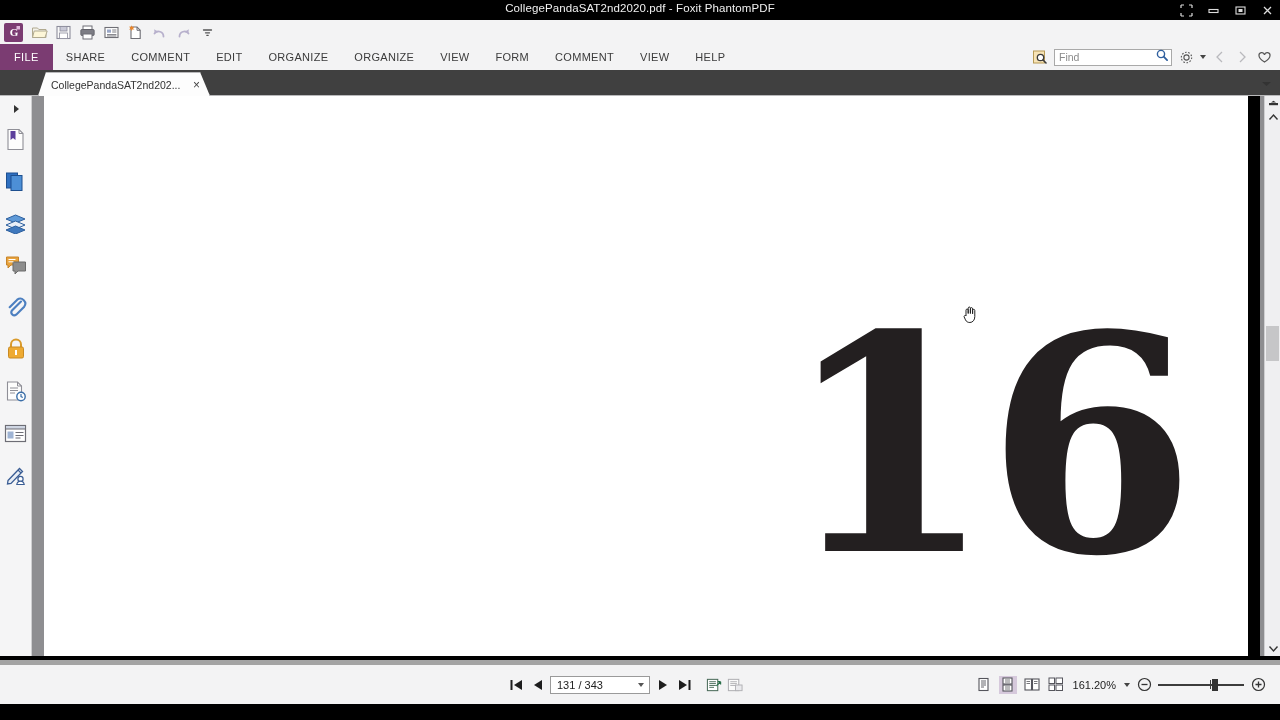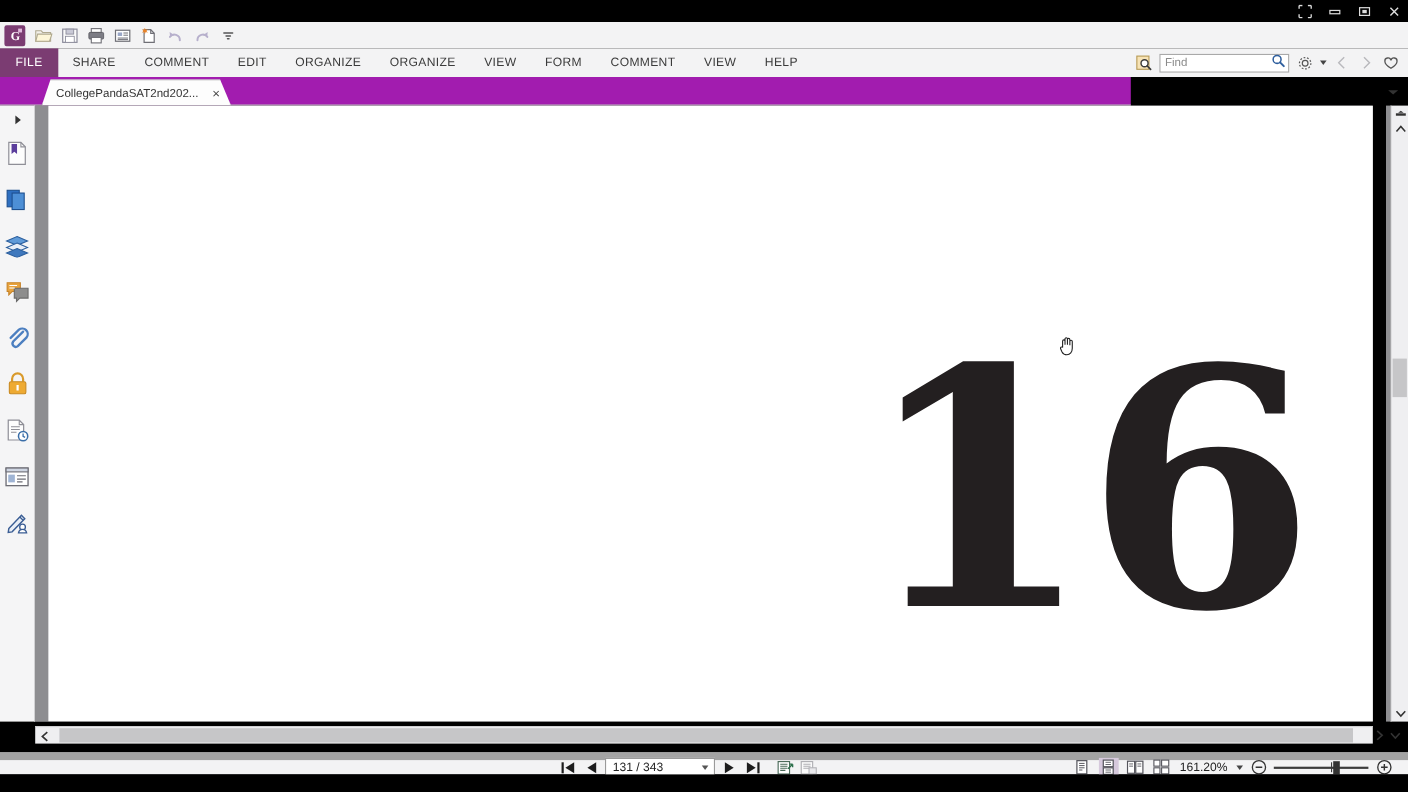--- a/index.html
+++ b/index.html
@@ -60,22 +60,22 @@
   .search-wrap input {
     border:none; outline:none; font-size:10.5px; width:96px; color:#333;
     font-family:"Liberation Sans", sans-serif; background:transparent;
   }
   .search-wrap input::placeholder { color:#8a8a8a; }
   .icon-btn { width:16px; height:16px; display:flex; align-items:center; justify-content:center; cursor:default;}
   .caret-sm { width:0;height:0;border-left:3px solid transparent;border-right:3px solid transparent;border-top:4px solid #444; }
 
   
   .tabstrip {
-    position:absolute; left:0; top:70px; width:1028px; height:26px;
-    background:#a21caf; border-bottom:1px solid #b9b9bb;
+    position:absolute; left:0; top:70px; width:1280px; height:26px;
+    background:#404040; border-bottom:1px solid #b9b9bb;
   }
   .doctab {
     position:absolute; left:38px; top:2px; height:24px; width:172px;
     background:#fdfdfd; border:1px solid #b9b9bb; border-bottom:none;
     display:flex; align-items:center; padding:0 6px 0 12px;
     font-size:10.5px; color:#333; cursor:default;
     clip-path: polygon(8px 0, calc(100% - 10px) 0, 100% 100%, 0 100%);
   }
   .doctab .label { flex:1; white-space:nowrap; overflow:hidden; }
   .doctab .x { font-size:12px; color:#444; padding:0 3px; cursor:default;}
@@ -136,22 +136,22 @@
     position:absolute; left:32px; bottom:44px; width:1216px; height:16px;
     background:#efeff1; border-top:1px solid #cfcfd1;
   }
   .hthumb { position:absolute; left:22px; top:1px; width:1176px; height:13px; background:#c6c6c8; }
   .hs-arrow { position:absolute; top:2px; width:12px; height:12px; display:flex;align-items:center;justify-content:center;}
 
   .corner-btns { position:absolute; right:2px; bottom:44px; width:30px; height:16px; display:flex; align-items:center; gap:2px;}
 
   
   .statusbar {
-    position:absolute; left:0; bottom:16px; width:1280px; height:20px;
-    background:#f3f3f4; border-top:7px solid #a3a3a3;
+    position:absolute; left:0; bottom:16px; width:1280px; height:44px;
+    background:#f3f3f4; border-top:5px solid #a3a3a3;
     display:flex; align-items:center;
   }
   .status-center { position:absolute; left:508px; display:flex; align-items:center; gap:5px;}
   .nav-btn { width:16px; height:16px; display:flex;align-items:center;justify-content:center; cursor:default;}
   .pagebox {
     display:flex; align-items:center; width:100px; height:18px;
     border:1px solid #9a9a9a; background:#fff; padding:0 2px 0 6px;
   }
   .pagebox span { font-size:11px; color:#222; flex:1; }
   .pagebox .dd { width:0;height:0;border-left:3px solid transparent;border-right:3px solid transparent;border-top:4px solid #555; margin-right:3px;}
@@ -165,20 +165,21 @@
   .zoom-slider .knob { position:absolute; left:54px; top:1px; width:6px; height:12px; background:#333; }
 
   .bottomblack { position:absolute; left:0; bottom:0; width:1280px; height:16px; background:#000; }
 </style>
 </head>
 <body>
 
 <div class="app">
 
   <div class="titlebar">
+    <div class="title">CollegePandaSAT2nd2020.pdf - Foxit PhantomPDF</div>
     <div class="winbtns">
       <div class="winbtn">
         <svg width="13" height="13" viewBox="0 0 13 13">
             <g fill="none" stroke="#ddd" stroke-width="1.2">
           <path d="M1 1h3M1 1v3M12 1H9M12 1v3M1 12h3M1 12V9M12 12H9M12 12V9"></path>
             </g>
           </svg>
       </div>
       <div class="winbtn">
         <svg width="13" height="13" viewBox="0 0 13 13">

